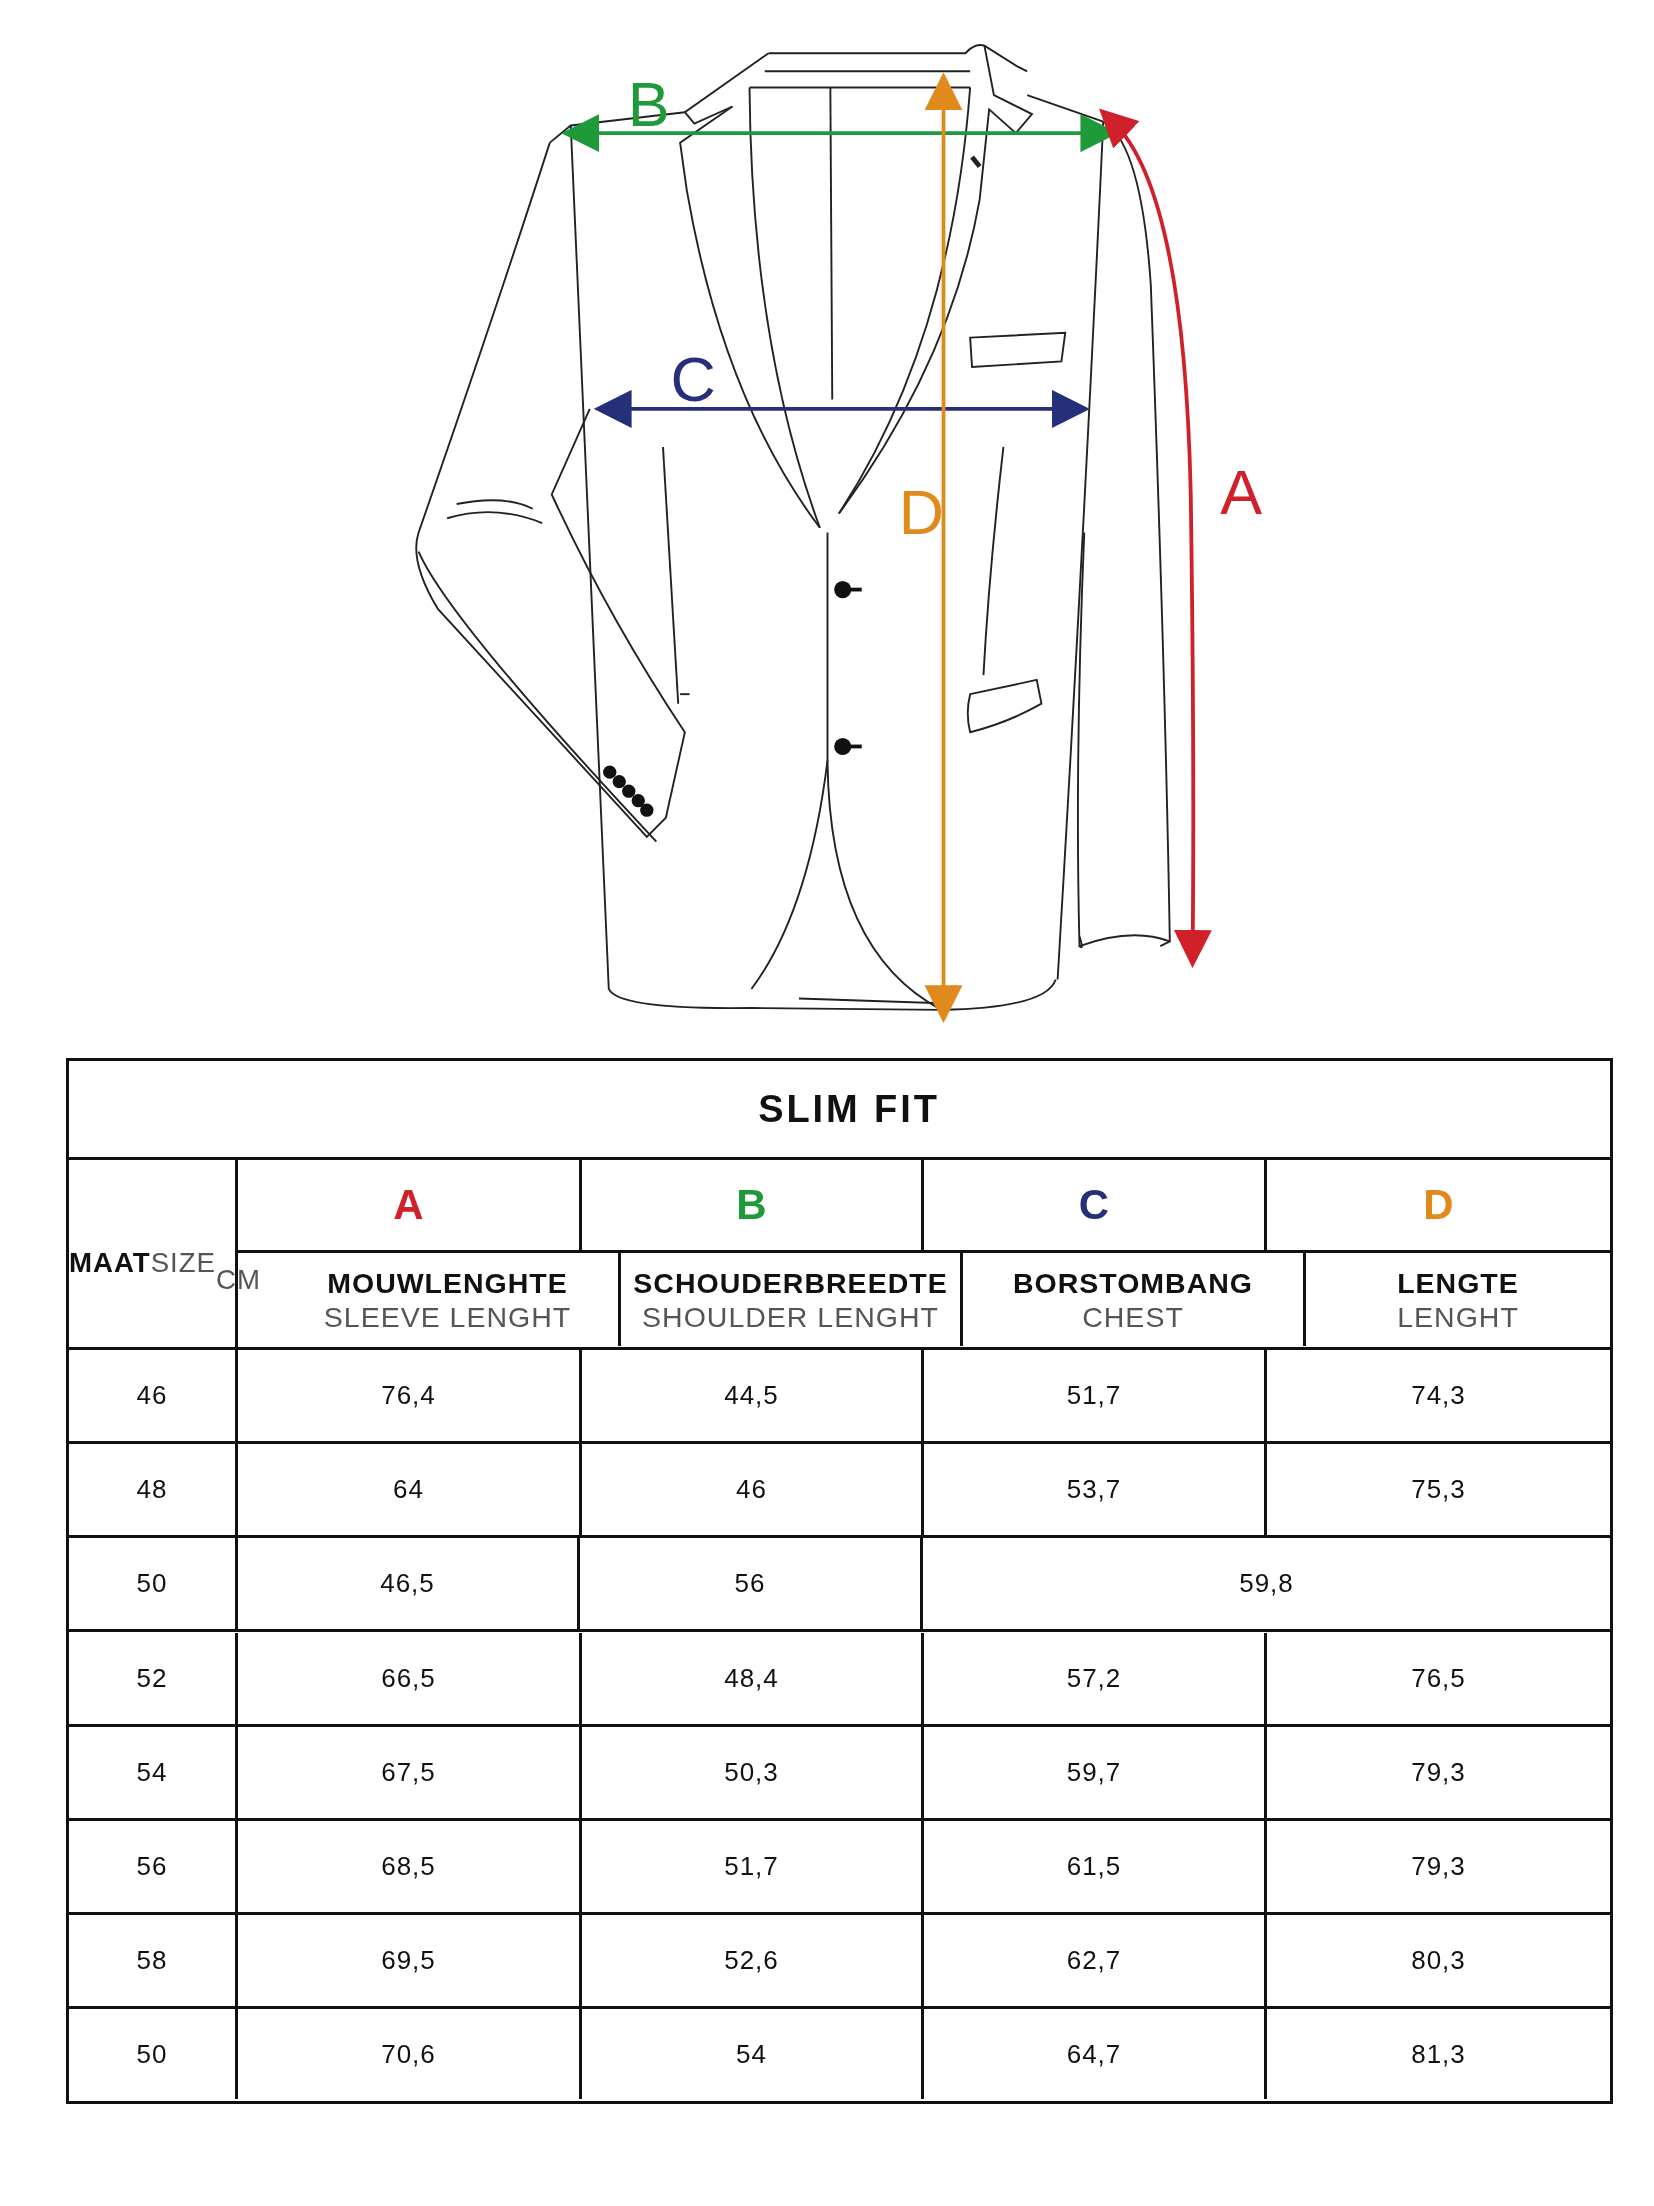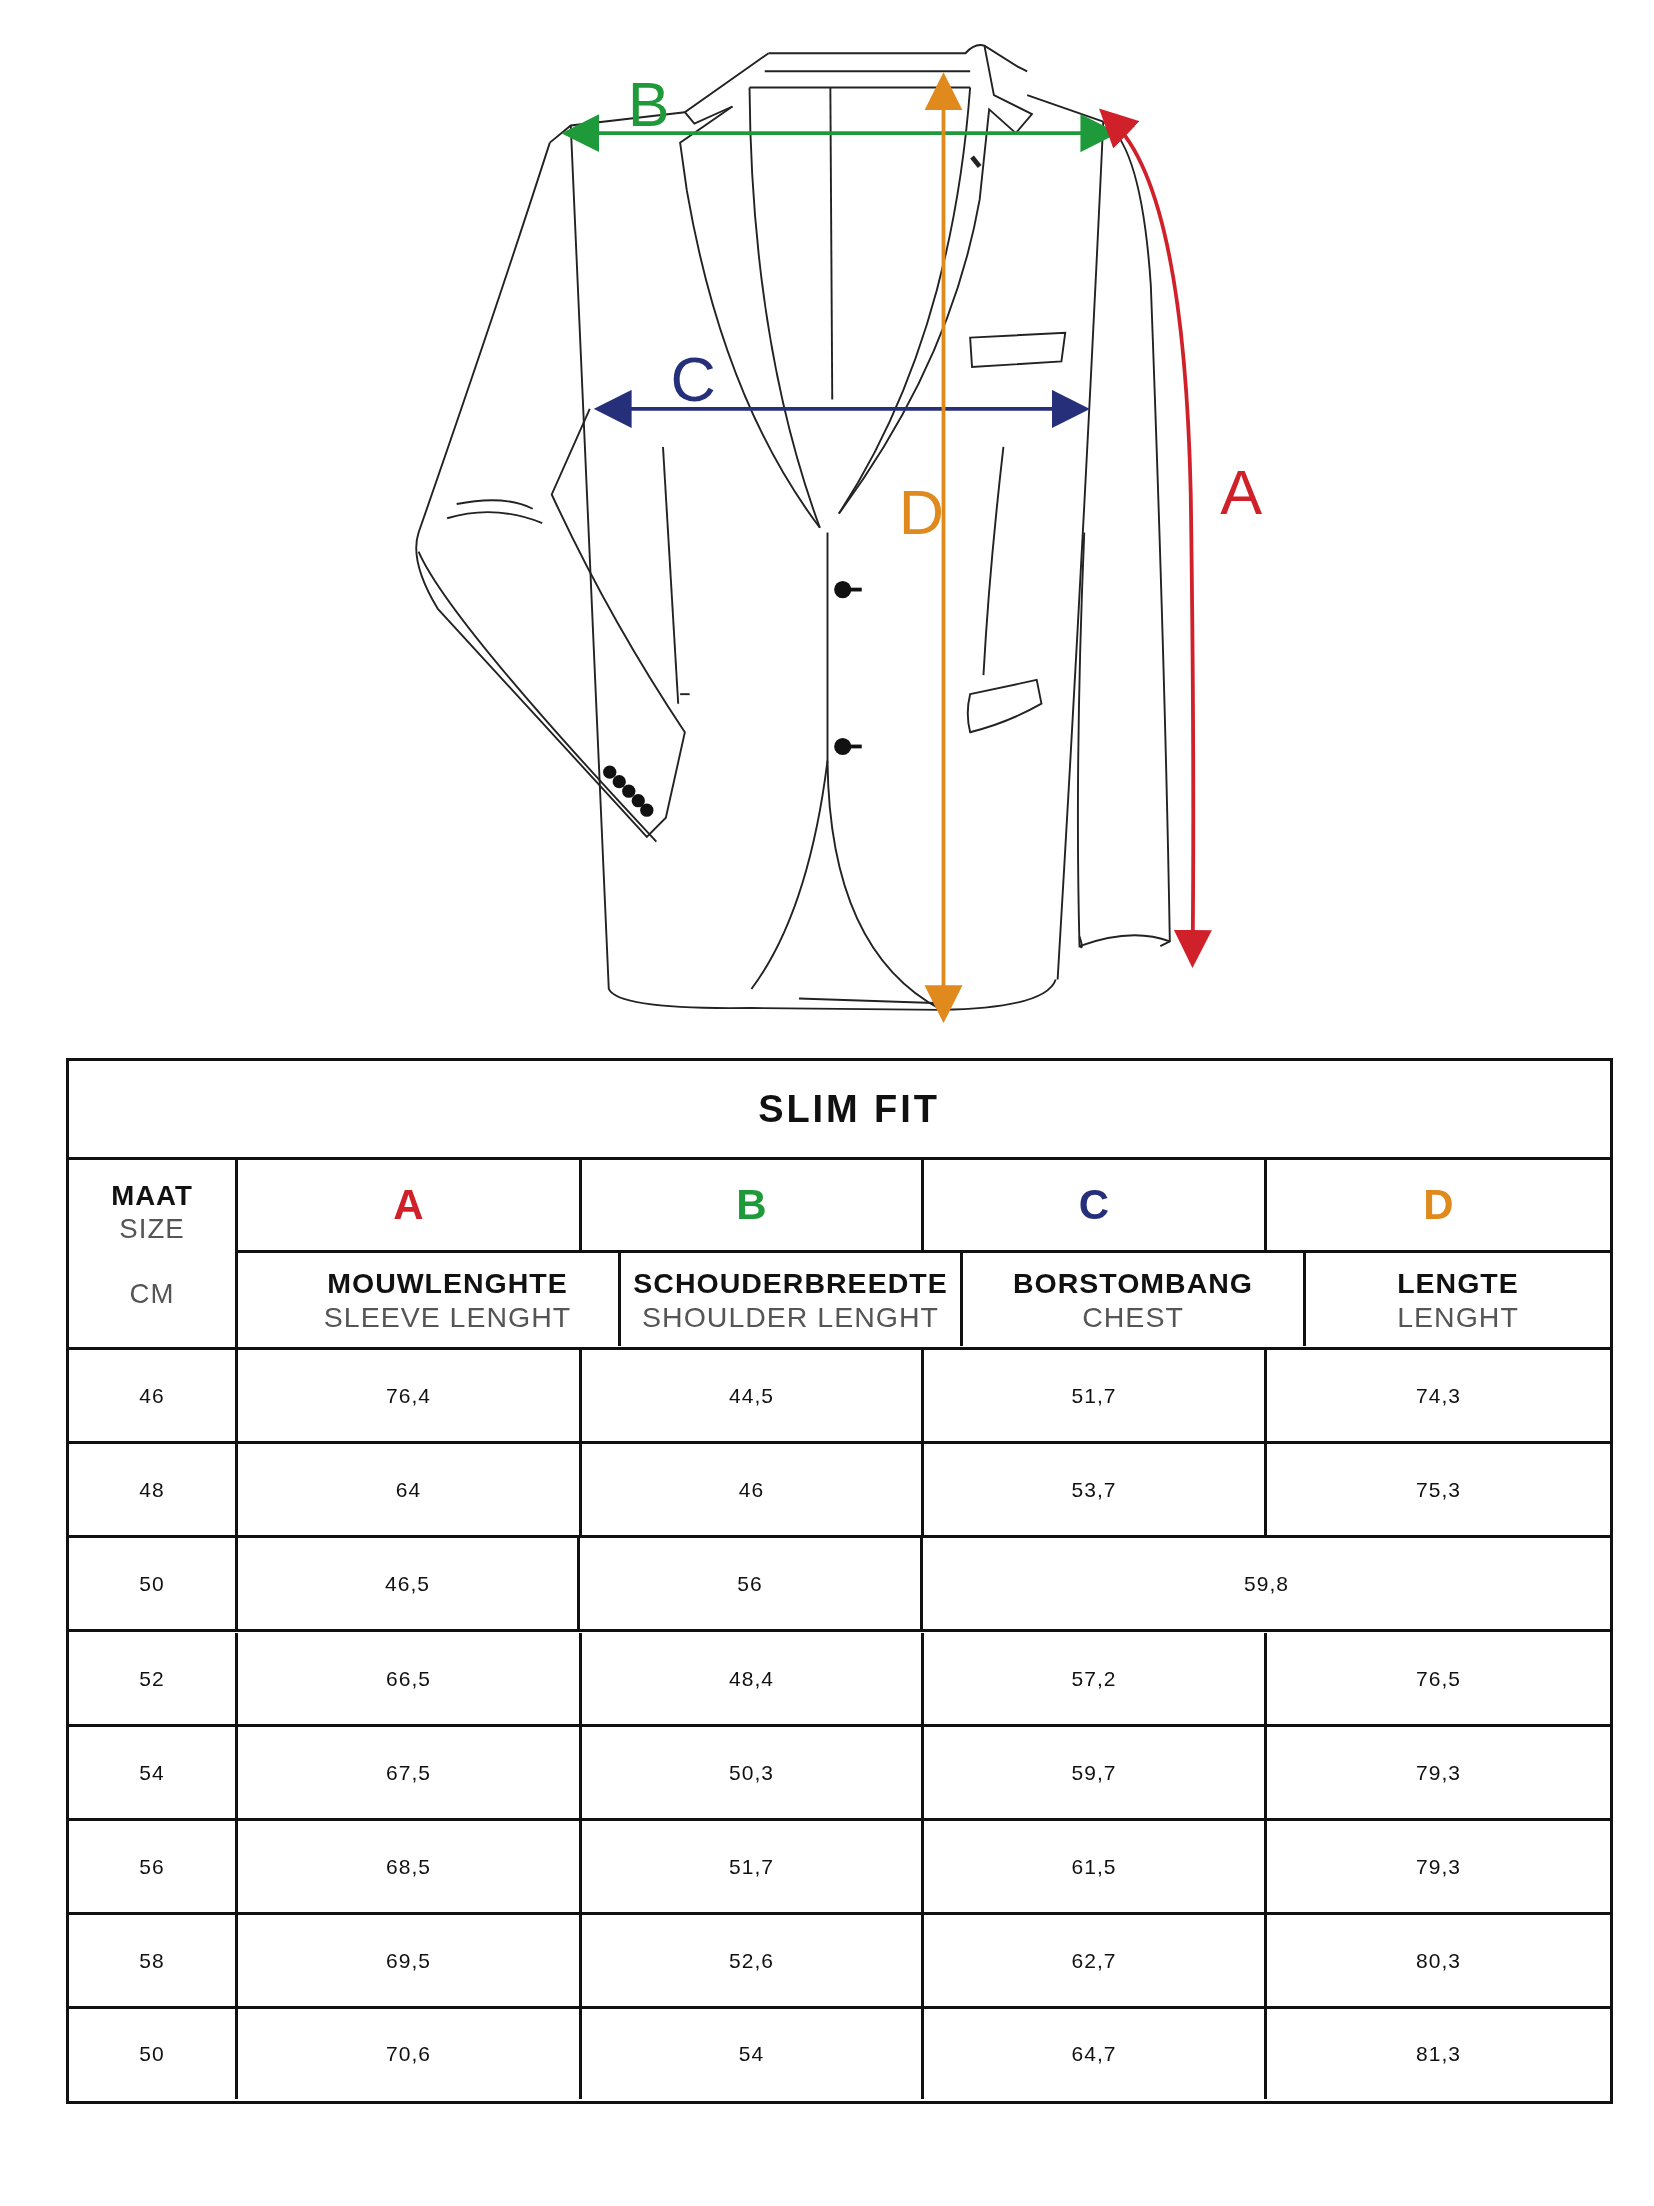--- a/index.html
+++ b/index.html
@@ -19,37 +19,37 @@
     flex-direction: column; text-align: center; height: 100%;
   }
   .cell:last-child { border-right: none; }
   .c0 { width: 169px; } .c1 { width: 344px; } .c2 { width: 342px; } .c3 { width: 343px; } .c4 { flex: 1; }
 
   .title-row { top: 0; height: 99px; border-bottom: 3.8px solid #111; justify-content: center; align-items: center; padding-left: 19px; }
   .title { font-size: 38px; font-weight: bold; letter-spacing: 2.9px; }
 
   .head-block { position: absolute; left: 0; top: 99px; width: 100%; height: 190px; border-bottom: 3.8px solid #111; }
   .size-head { position: absolute; left: 0; top: 0; width: 169px; height: 100%; border-right: 3.8px solid #111;
-    display: flex; flex-direction: column; align-items: center; padding-top: 19px; }
+    display: flex; flex-direction: row; align-items: center; padding-top: 19px; }
   .size-head .maat { font-size: 27.6px; font-weight: bold; letter-spacing: 1px; line-height: 34px; }
   .size-head .size { font-size: 27.6px; color: #555; letter-spacing: 1px; line-height: 32px; }
   .size-head .cm { font-size: 27.6px; color: #555; letter-spacing: 1px; margin-top: 33px; }
 
   .letters { position: absolute; left: 169px; top: 0; right: 0; height: 93px; display: flex; border-bottom: 3.8px solid #111; }
   .labels { position: absolute; left: 169px; top: 93px; right: 0; height: 93px; display: flex; padding-left: 39px; }
   .letters .cell, .labels .cell { height: 100%; }
   .letters .l1 { width: 344px; } .letters .l2 { width: 342px; } .letters .l3 { width: 343px; } .letters .l4 { flex: 1; }
   .labels .l1 { width: 344px; } .labels .l2 { width: 342px; } .labels .l3 { width: 343px; } .labels .l4 { flex: 1; border-radius: 13px; }
   .letter { font-size: 42px; font-weight: bold; }
   .lbl-nl { font-size: 28.5px; font-weight: bold; letter-spacing: 1px; line-height: 34px; }
   .lbl-en { font-size: 28.5px; color: #555; letter-spacing: 1px; line-height: 34px; }
 
   .data-row { height: 94px; border-bottom: 3.8px solid #111; }
   .data-row:last-of-type { border-bottom: none; }
-  .val { font-size: 21px; letter-spacing: 1px; }
+  .val { font-size: 26px; letter-spacing: 1px; }
 </style>
 </head>
 <body>
 
 <div class="illustration">
   <svg viewBox="0 0 1740 1080" xmlns="http://www.w3.org/2000/svg">
     <defs>
       <marker id="arrG" markerWidth="10" markerHeight="10" refX="5" refY="5" orient="auto-start-reverse">
           <path d="M0,0 L10,5 L0,10 z" fill="#1f9a3a"></path>
         </marker>

